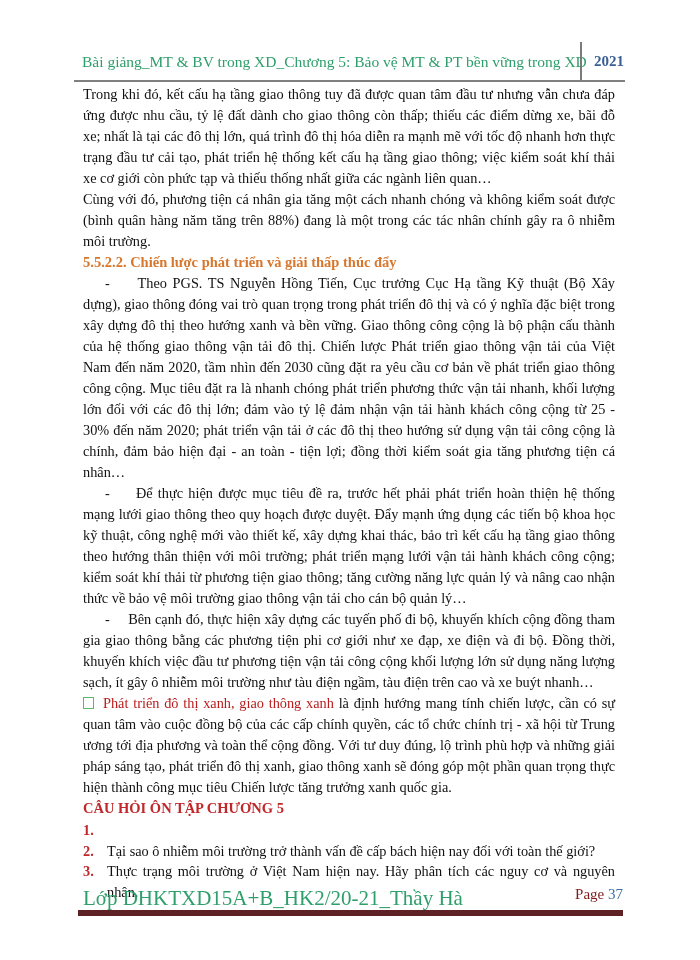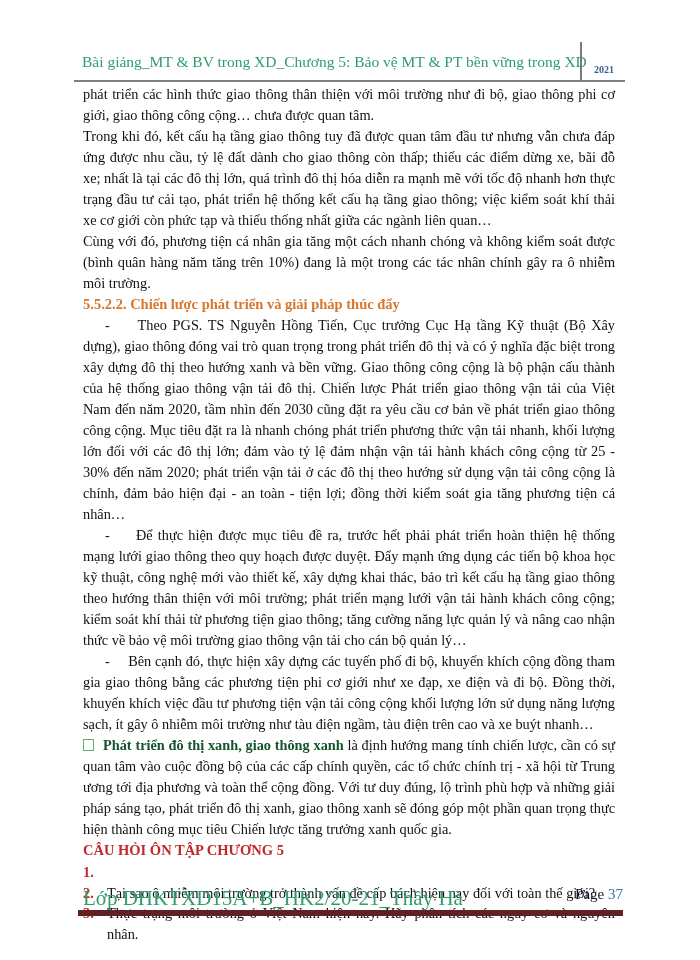--- a/index.html
+++ b/index.html
@@ -2,57 +2,56 @@
 <html><head>
 <meta charset="utf-8">
 <style>
   html, body { margin: 0; padding: 0; background: #ffffff; }
   body { width: 700px; height: 960px; position: relative; overflow: hidden;
          font-family: "Liberation Serif", "DejaVu Serif", serif; color: #111; }
 
   .header { position: absolute; left: 74px; top: 42px; width: 551px; height: 40px; }
   .header-title { position: absolute; left: 8px; top: 11px; font-size: 15.5px; color: #2e9e6a; white-space: nowrap; }
   .header-vline { position: absolute; left: 506px; top: 0; width: 2px; height: 40px; background: #7a7a7a; }
-  .header-year { position: absolute; left: 520px; top: 22px; font-size: 10px; font-weight: bold; color: #3b5f92; }
+  .header-year { position: absolute; left: 520px; top: 11px; font-size: 15px; font-weight: bold; color: #3b5f92; }
   .header-rule { position: absolute; left: 0; top: 38px; width: 551px; height: 2px; background: #808080; }
 
   .content { position: absolute; left: 83px; top: 84px; width: 532px; font-size: 14.3px; line-height: 21px; text-align: justify; }
   .content p { margin: 0; }
   .lastline { text-align-last: left; }
   .indent-dash { text-indent: 22px; }
   .section-heading { color: #d7772d; font-weight: bold; font-size: 14.5px; margin: 4px 0 0 0; }
-  .green-bold { color: #14532d; font-weight: bold; margin-top: 28px; }
+  .green-bold { color: #b91c1c; font-weight: normal; margin-top: 28px; }
   .box-icon { display: inline-block; width: 9px; height: 10px; border: 1px solid #59b86c; margin-right: 9px; vertical-align: -1px; }
 
   .review-heading { color: #c0282b; font-weight: bold; font-size: 14.5px; }
   .review-list { list-style: none; margin: 1px 0 0 0; padding: 0; }
   .review-list li { display: flex; line-height: 20.5px; }
   .q-num { color: #c0282b; font-weight: bold; width: 24px; flex: none; }
 
   .footer-left { position: absolute; left: 83px; top: 886px; font-size: 21px; color: #2e9e6a; }
   .footer-right { position: absolute; right: 77px; top: 886px; font-size: 15px; }
-  .footer-page-word { color: #0f172a; margin-top: 40px; }
+  .footer-page-word { color: #7f1d1d; margin-top: 40px; }
   .footer-page-num { color: #3b6fa8; margin-top: 37px; }
   .footer-rule { position: absolute; left: 78px; top: 910px; width: 545px; height: 6px; background: #5e2224; }
 </style>
 </head>
 <body>
 
 <div class="header">
   <span class="header-title">Bài giảng_MT &amp; BV trong XD_Chương 5: Bảo vệ MT &amp; PT bền vững trong XD</span>
   <div class="header-vline"></div>
   <span class="header-year">2021</span>
   <div class="header-rule"></div>
 </div>
 
 <div class="content">
-  <p class="lastline">phát triển các hình thức giao thông thân thiện với môi trường như đi bộ, giao thông phi cơ giới, giao thông công cộng… chưa được quan tâm.</p>
   <p class="lastline">Trong khi đó, kết cấu hạ tầng giao thông tuy đã được quan tâm đầu tư nhưng vẫn chưa đáp ứng được nhu cầu, tỷ lệ đất dành cho giao thông còn thấp; thiếu các điểm dừng xe, bãi đỗ xe; nhất là tại các đô thị lớn, quá trình đô thị hóa diễn ra mạnh mẽ với tốc độ nhanh hơn thực trạng đầu tư cải tạo, phát triển hệ thống kết cấu hạ tầng giao thông; việc kiểm soát khí thải xe cơ giới còn phức tạp và thiếu thống nhất giữa các ngành liên quan…</p>
-  <p class="lastline">Cùng với đó, phương tiện cá nhân gia tăng một cách nhanh chóng và không kiểm soát được (bình quân hàng năm tăng trên 10%) đang là một trong các tác nhân chính gây ra ô nhiễm môi trường.</p>
-  <p class="section-heading">5.5.2.2. Chiến lược phát triển và giải pháp thúc đẩy</p>
+  <p class="lastline">Cùng với đó, phương tiện cá nhân gia tăng một cách nhanh chóng và không kiểm soát được (bình quân hàng năm tăng trên 88%) đang là một trong các tác nhân chính gây ra ô nhiễm môi trường.</p>
+  <p class="section-heading">5.5.2.2. Chiến lược phát triển và giải thấp thúc đẩy</p>
   <p class="lastline indent-dash" style="white-space: pre-wrap;">-     Theo PGS. TS Nguyễn Hồng Tiến, Cục trưởng Cục Hạ tầng Kỹ thuật (Bộ Xây dựng), giao thông đóng vai trò quan trọng trong phát triển đô thị và có ý nghĩa đặc biệt trong xây dựng đô thị theo hướng xanh và bền vững. Giao thông công cộng là bộ phận cấu thành của hệ thống giao thông vận tải đô thị. Chiến lược Phát triển giao thông vận tải của Việt Nam đến năm 2020, tầm nhìn đến 2030 cũng đặt ra yêu cầu cơ bản về phát triển giao thông công cộng. Mục tiêu đặt ra là nhanh chóng phát triển phương thức vận tải nhanh, khối lượng lớn đối với các đô thị lớn; đảm vào tỷ lệ đảm nhận vận tải hành khách công cộng từ 25 - 30% đến năm 2020; phát triển vận tải ở các đô thị theo hướng sử dụng vận tải công cộng là chính, đảm bảo hiện đại - an toàn - tiện lợi; đồng thời kiểm soát gia tăng phương tiện cá nhân…</p>
   <p class="lastline indent-dash" style="white-space: pre-wrap;">-     Để thực hiện được mục tiêu đề ra, trước hết phải phát triển hoàn thiện hệ thống mạng lưới giao thông theo quy hoạch được duyệt. Đẩy mạnh ứng dụng các tiến bộ khoa học kỹ thuật, công nghệ mới vào thiết kế, xây dựng khai thác, bảo trì kết cấu hạ tầng giao thông theo hướng thân thiện với môi trường; phát triển mạng lưới vận tải hành khách công cộng; kiểm soát khí thải từ phương tiện giao thông; tăng cường năng lực quản lý và nâng cao nhận thức về bảo vệ môi trường giao thông vận tải cho cán bộ quản lý…</p>
   <p class="lastline indent-dash" style="white-space: pre-wrap;">-     Bên cạnh đó, thực hiện xây dựng các tuyến phố đi bộ, khuyến khích cộng đồng tham gia giao thông bằng các phương tiện phi cơ giới như xe đạp, xe điện và đi bộ. Đồng thời, khuyến khích việc đầu tư phương tiện vận tải công cộng khối lượng lớn sử dụng năng lượng sạch, ít gây ô nhiễm môi trường như tàu điện ngầm, tàu điện trên cao và xe buýt nhanh…</p>
   <p class="lastline"><span class="box-icon"></span><span class="green-bold">Phát triển đô thị xanh, giao thông xanh</span><span> là định hướng mang tính chiến lược, cần có sự quan tâm vào cuộc đồng bộ của các cấp chính quyền, các tổ chức chính trị - xã hội từ Trung ương tới địa phương và toàn thể cộng đồng. Với tư duy đúng, lộ trình phù hợp và những giải pháp sáng tạo, phát triển đô thị xanh, giao thông xanh sẽ đóng góp một phần quan trọng thực hiện thành công mục tiêu Chiến lược tăng trưởng xanh quốc gia.</span></p>
 
   <div class="review-heading">CÂU HỎI ÔN TẬP CHƯƠNG 5</div>
   <ol class="review-list">
     <li>
       <span class="q-num">1.</span>
     </li>

